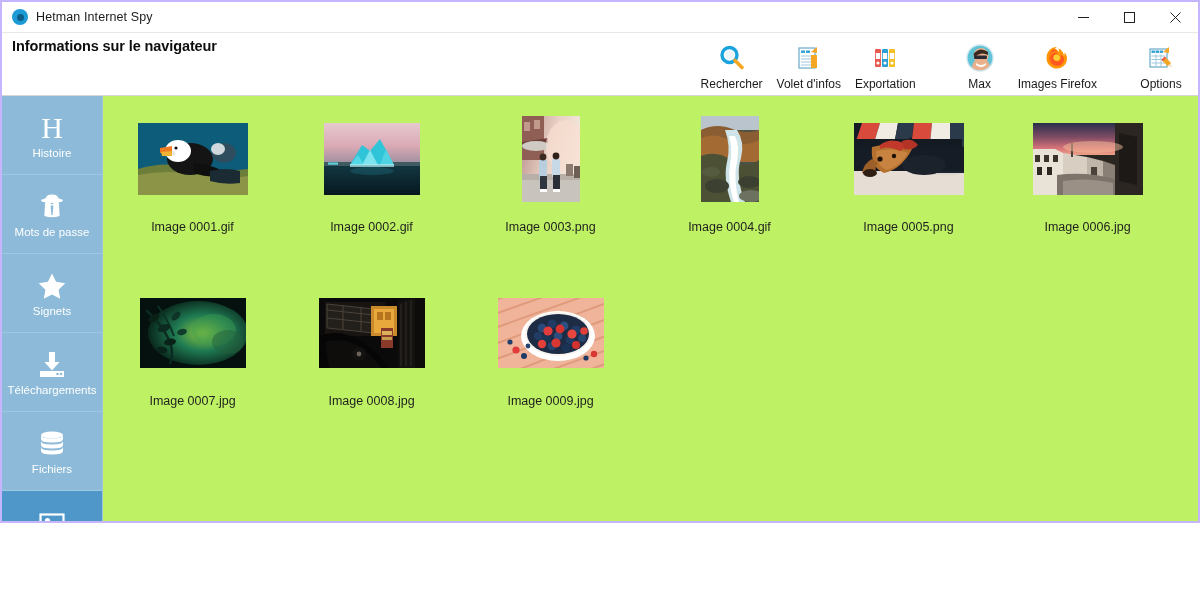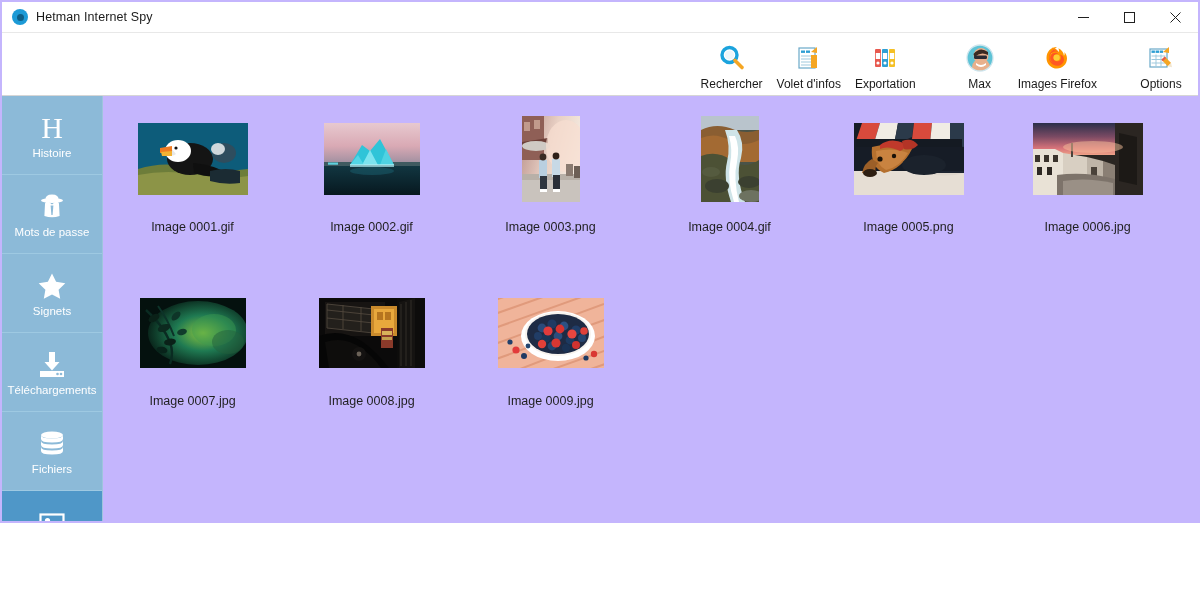--- a/index.html
+++ b/index.html
@@ -161,21 +161,21 @@
   .side-label {
     font-size: 11.5px;
     color: #ffffff;
     white-space: nowrap;
   }
   .side-filler { flex: 1 1 auto; background: #8cbad8; }
 
   
   .content {
     flex: 1 1 auto;
-    background: #c4b5fd;
+    background: #bef264;
     padding: 18px 0 0 0;
     overflow: hidden;
   }
   .grid-row {
     display: flex;
     align-items: flex-start;
   }
   .cell {
     width: 179px;
     display: flex;
@@ -226,20 +226,21 @@
     <div class="win-btn close">
       <svg width="11" height="11" viewBox="0 0 11 11">
           <line x1="0.5" y1="0.5" x2="10.5" y2="10.5" stroke="currentColor" stroke-width="1"></line>
           <line x1="10.5" y1="0.5" x2="0.5" y2="10.5" stroke="currentColor" stroke-width="1"></line>
         </svg>
     </div>
   </div>
 
   <div class="header">
     <div class="header-left">
+      <div class="header-title">Informations sur le navigateur</div>
     </div>
 
     <div class="toolbar">
 
       <div class="tool">
         <div class="tool-icon">
           <svg width="28" height="28" viewBox="0 0 28 28">
             <circle cx="11.5" cy="11" r="7.5" fill="none" stroke="#1ba3dd" stroke-width="3.4"></circle>
             <circle cx="11.5" cy="11" r="4.6" fill="#eef6fa"></circle>
             <line x1="17" y1="16.5" x2="24" y2="23.5" stroke="#f5a623" stroke-width="3.6" stroke-linecap="round"></line>

